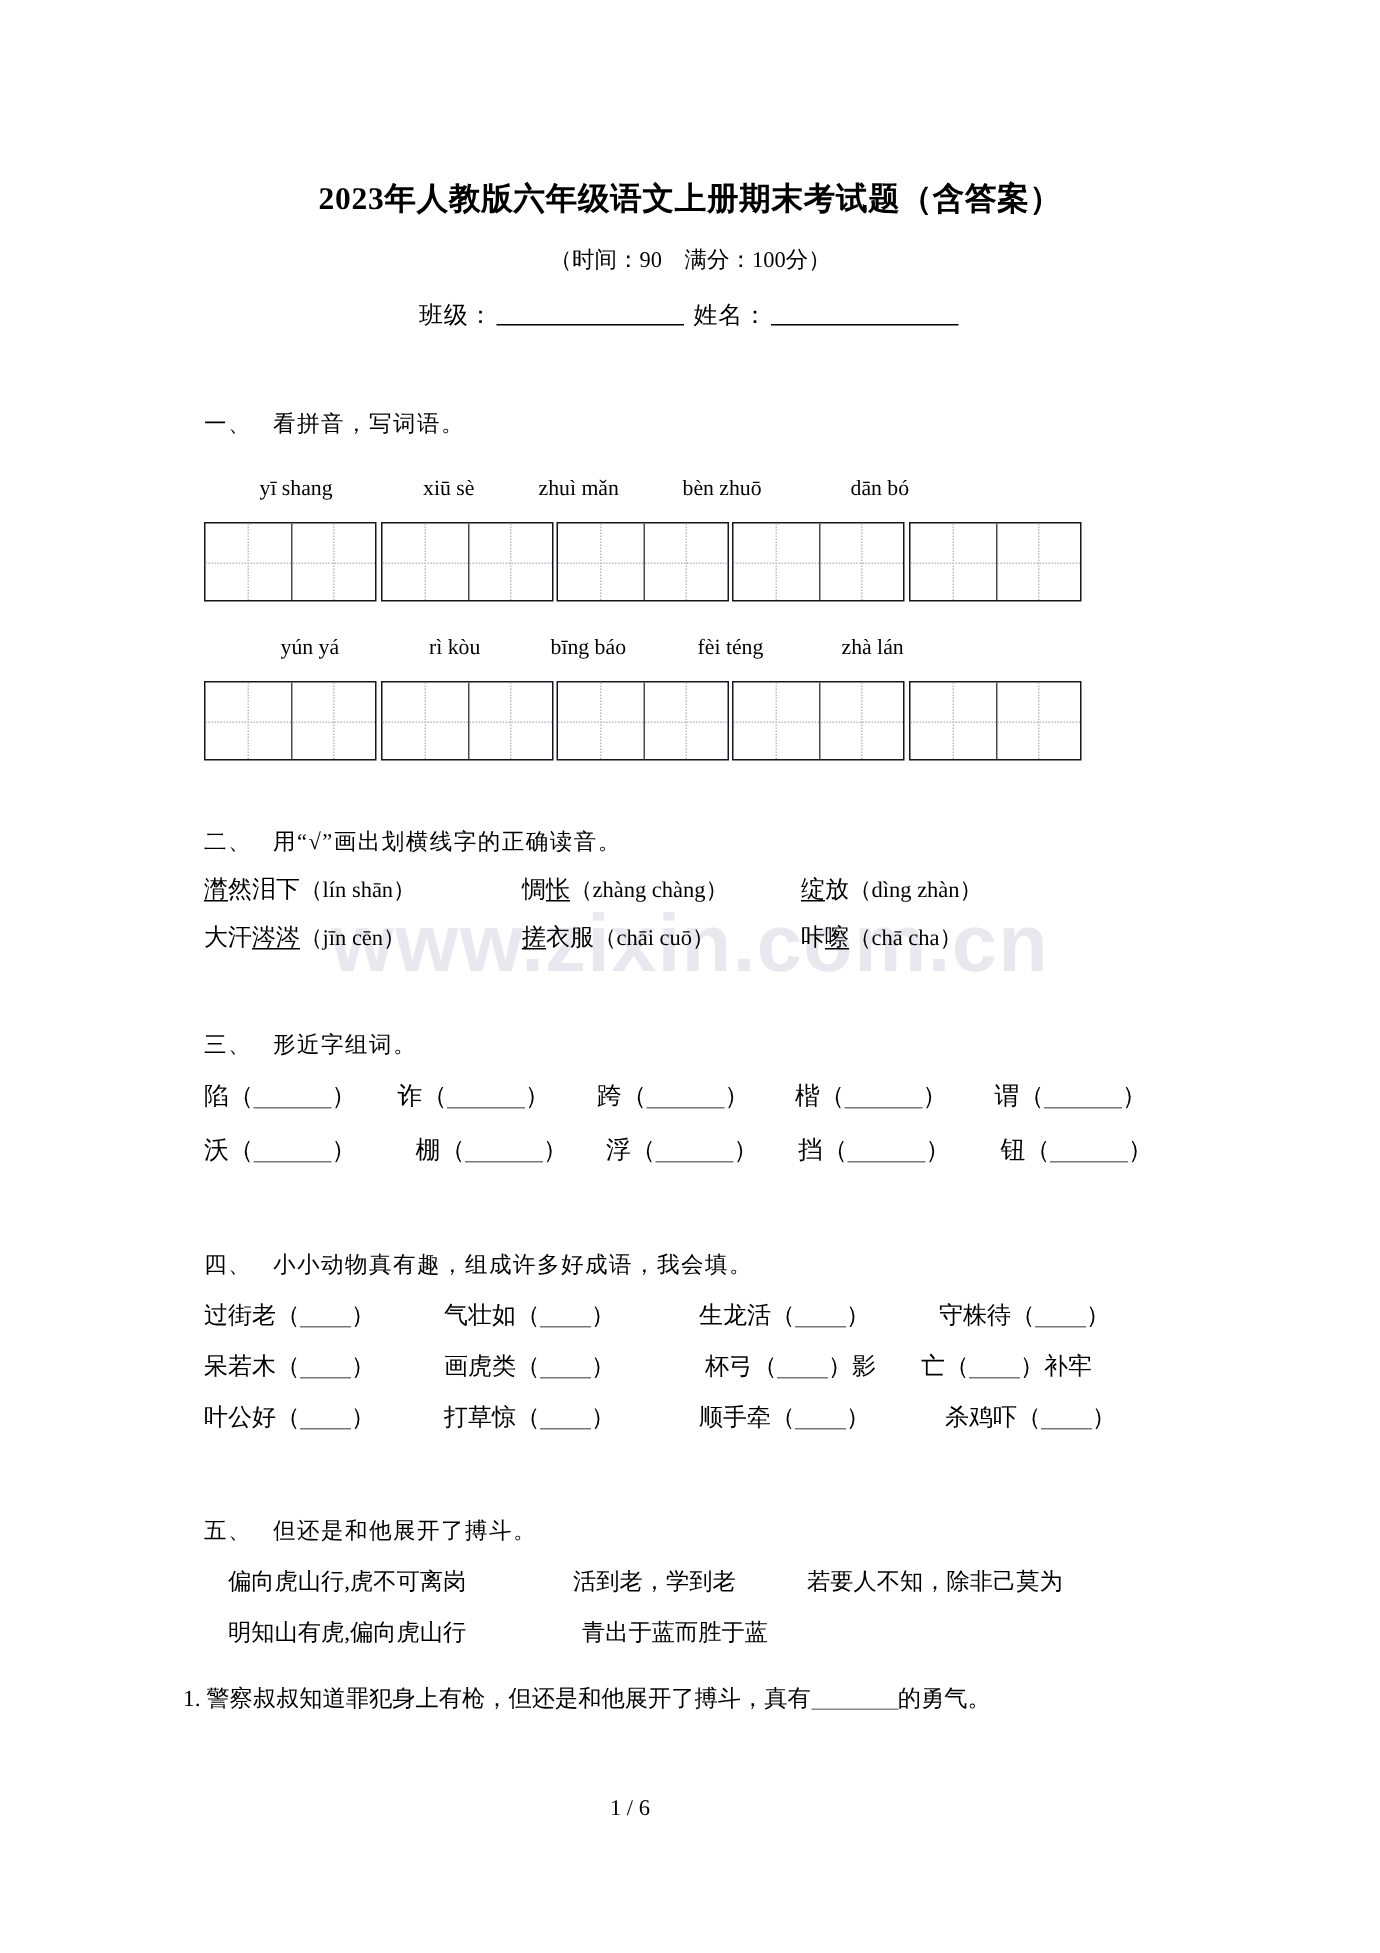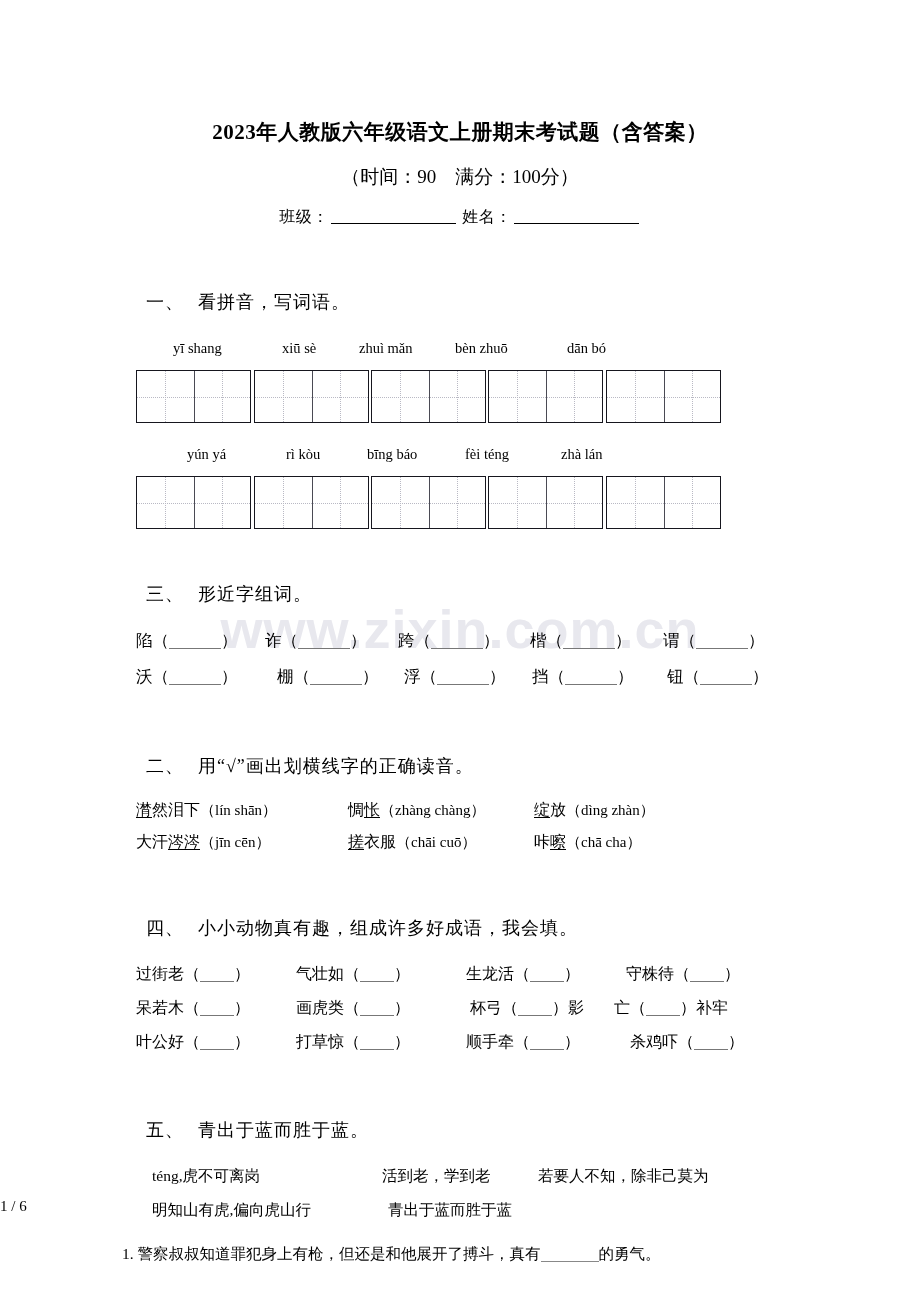--- a/index.html
+++ b/index.html
@@ -44,21 +44,21 @@
   .doc-title {
     text-align: center;
     font-size: 21px;
     font-weight: bold;
     margin: 0;
     padding-top: 118px;
     letter-spacing: 0.5px;
   }
   .doc-subtitle {
     text-align: center;
-    font-size: 19px;
+    font-size: 15px;
     margin: 0;
     padding-top: 18px;
   }
   .doc-idline {
     text-align: center;
     font-size: 16px;
     margin: 0;
     padding-top: 17px;
     letter-spacing: 0.5px;
   }
@@ -71,23 +71,23 @@
     margin: 0 2px;
   }
 
   
   .section {
     margin: 0;
     padding-left: 136px;
     padding-right: 130px;
   }
   .sec-heading {
-    font-size: 18px;
+    font-size: 15px;
     font-weight: normal;
-    margin: 10px;
+    margin: 0;
     letter-spacing: 1px;
   }
   .sec-heading .num { margin-right: 14px; }
 
   
   #section-one { padding-top: 52px; }
   .pinyin-row {
     position: relative;
     height: 22px;
     font-family: "Liberation Serif", serif;
@@ -214,21 +214,21 @@
     height: 0.95em;
     vertical-align: -3px;
   }
 
   
   #page-footer {
     position: absolute;
     left: 0;
     top: 1198px;
     width: 840px;
-    text-align: left;
+    text-align: center;
     font-size: 15px;
     font-family: "Liberation Serif", serif;
   }
 </style>
 </head>
 <body>
 
 <div id="watermark">www.zixin.com.cn</div>
 
 <div id="page">
@@ -298,20 +298,38 @@
           <div class="tzg-cell"></div>
         </div>
       <div class="tzg-box" style="left:352px;">
           <div class="tzg-cell"></div>
           <div class="tzg-cell"></div>
         </div>
       <div class="tzg-box" style="left:470px;">
           <div class="tzg-cell"></div>
           <div class="tzg-cell"></div>
         </div>
+    </div>
+  </div>
+
+  <div class="section" id="section-two">
+    <div class="sec-heading">
+      <span class="num">二、</span><span>用“√”画出划横线字的正确读音。</span>
+    </div>
+    <div class="s2-lines">
+      <div class="s2-line">
+        <span class="s2-item" style="left:0px;"><span></span><span class="u">潸</span><span>然泪下</span><span class="py">（lín shān）</span></span>
+        <span class="s2-item" style="left:212px;"><span>惆</span><span class="u">怅</span><span></span><span class="py">（zhàng chàng）</span></span>
+        <span class="s2-item" style="left:398px;"><span></span><span class="u">绽</span><span>放</span><span class="py">（dìng zhàn）</span></span>
+      </div>
+      <div class="s2-line">
+        <span class="s2-item" style="left:0px;"><span>大汗</span><span class="u">涔涔</span><span></span><span class="py">（jīn cēn）</span></span>
+        <span class="s2-item" style="left:212px;"><span></span><span class="u">搓</span><span>衣服</span><span class="py">（chāi cuō）</span></span>
+        <span class="s2-item" style="left:398px;"><span>咔</span><span class="u">嚓</span><span></span><span class="py">（chā cha）</span></span>
+      </div>
     </div>
   </div>
 
   <div class="section" id="section-three">
     <div class="sec-heading">
       <span class="num">三、</span><span>形近字组词。</span>
     </div>
     <div class="s3-lines">
       <div class="s3-line">
         <span class="s3-item" style="left:0px;"><span>陷</span>（<span class="paren-blank"></span>）</span>
@@ -323,38 +341,20 @@
       <div class="s3-line">
         <span class="s3-item" style="left:0px;"><span>沃</span>（<span class="paren-blank"></span>）</span>
         <span class="s3-item" style="left:141px;"><span>棚</span>（<span class="paren-blank"></span>）</span>
         <span class="s3-item" style="left:268px;"><span>浮</span>（<span class="paren-blank"></span>）</span>
         <span class="s3-item" style="left:396px;"><span>挡</span>（<span class="paren-blank"></span>）</span>
         <span class="s3-item" style="left:531px;"><span>钮</span>（<span class="paren-blank"></span>）</span>
       </div>
     </div>
   </div>
 
-  <div class="section" id="section-two">
-    <div class="sec-heading">
-      <span class="num">二、</span><span>用“√”画出划横线字的正确读音。</span>
-    </div>
-    <div class="s2-lines">
-      <div class="s2-line">
-        <span class="s2-item" style="left:0px;"><span></span><span class="u">潸</span><span>然泪下</span><span class="py">（lín shān）</span></span>
-        <span class="s2-item" style="left:212px;"><span>惆</span><span class="u">怅</span><span></span><span class="py">（zhàng chàng）</span></span>
-        <span class="s2-item" style="left:398px;"><span></span><span class="u">绽</span><span>放</span><span class="py">（dìng zhàn）</span></span>
-      </div>
-      <div class="s2-line">
-        <span class="s2-item" style="left:0px;"><span>大汗</span><span class="u">涔涔</span><span></span><span class="py">（jīn cēn）</span></span>
-        <span class="s2-item" style="left:212px;"><span></span><span class="u">搓</span><span>衣服</span><span class="py">（chāi cuō）</span></span>
-        <span class="s2-item" style="left:398px;"><span>咔</span><span class="u">嚓</span><span></span><span class="py">（chā cha）</span></span>
-      </div>
-    </div>
-  </div>
-
   <div class="section" id="section-four">
     <div class="sec-heading">
       <span class="num">四、</span><span>小小动物真有趣，组成许多好成语，我会填。</span>
     </div>
     <div class="s4-lines">
       <div class="s4-line">
         <span class="s4-item" style="left:0px;"><span>过街老</span>（<span class="paren-blank-sm"></span>）<span></span></span>
         <span class="s4-item" style="left:160px;"><span>气壮如</span>（<span class="paren-blank-sm"></span>）<span></span></span>
         <span class="s4-item" style="left:330px;"><span>生龙活</span>（<span class="paren-blank-sm"></span>）<span></span></span>
         <span class="s4-item" style="left:490px;"><span>守株待</span>（<span class="paren-blank-sm"></span>）<span></span></span>
@@ -369,25 +369,25 @@
         <span class="s4-item" style="left:0px;"><span>叶公好</span>（<span class="paren-blank-sm"></span>）<span></span></span>
         <span class="s4-item" style="left:160px;"><span>打草惊</span>（<span class="paren-blank-sm"></span>）<span></span></span>
         <span class="s4-item" style="left:330px;"><span>顺手牵</span>（<span class="paren-blank-sm"></span>）<span></span></span>
         <span class="s4-item" style="left:494px;"><span>杀鸡吓</span>（<span class="paren-blank-sm"></span>）<span></span></span>
       </div>
     </div>
   </div>
 
   <div class="section" id="section-five">
     <div class="sec-heading">
-      <span class="num">五、</span><span>青出于蓝而胜于蓝。</span>
+      <span class="num">五、</span><span>但还是和他展开了搏斗。</span>
     </div>
     <div class="s5-bank">
       <div class="s5-bankline">
-        <span class="s5-bankitem" style="left:16px;">téng,虎不可离岗</span>
+        <span class="s5-bankitem" style="left:16px;">偏向虎山行,虎不可离岗</span>
         <span class="s5-bankitem" style="left:246px;">活到老，学到老</span>
         <span class="s5-bankitem" style="left:402px;">若要人不知，除非己莫为</span>
       </div>
       <div class="s5-bankline">
         <span class="s5-bankitem" style="left:16px;">明知山有虎,偏向虎山行</span>
         <span class="s5-bankitem" style="left:252px;">青出于蓝而胜于蓝</span>
       </div>
     </div>
     <div class="s5-q">
       <span>1.</span>

